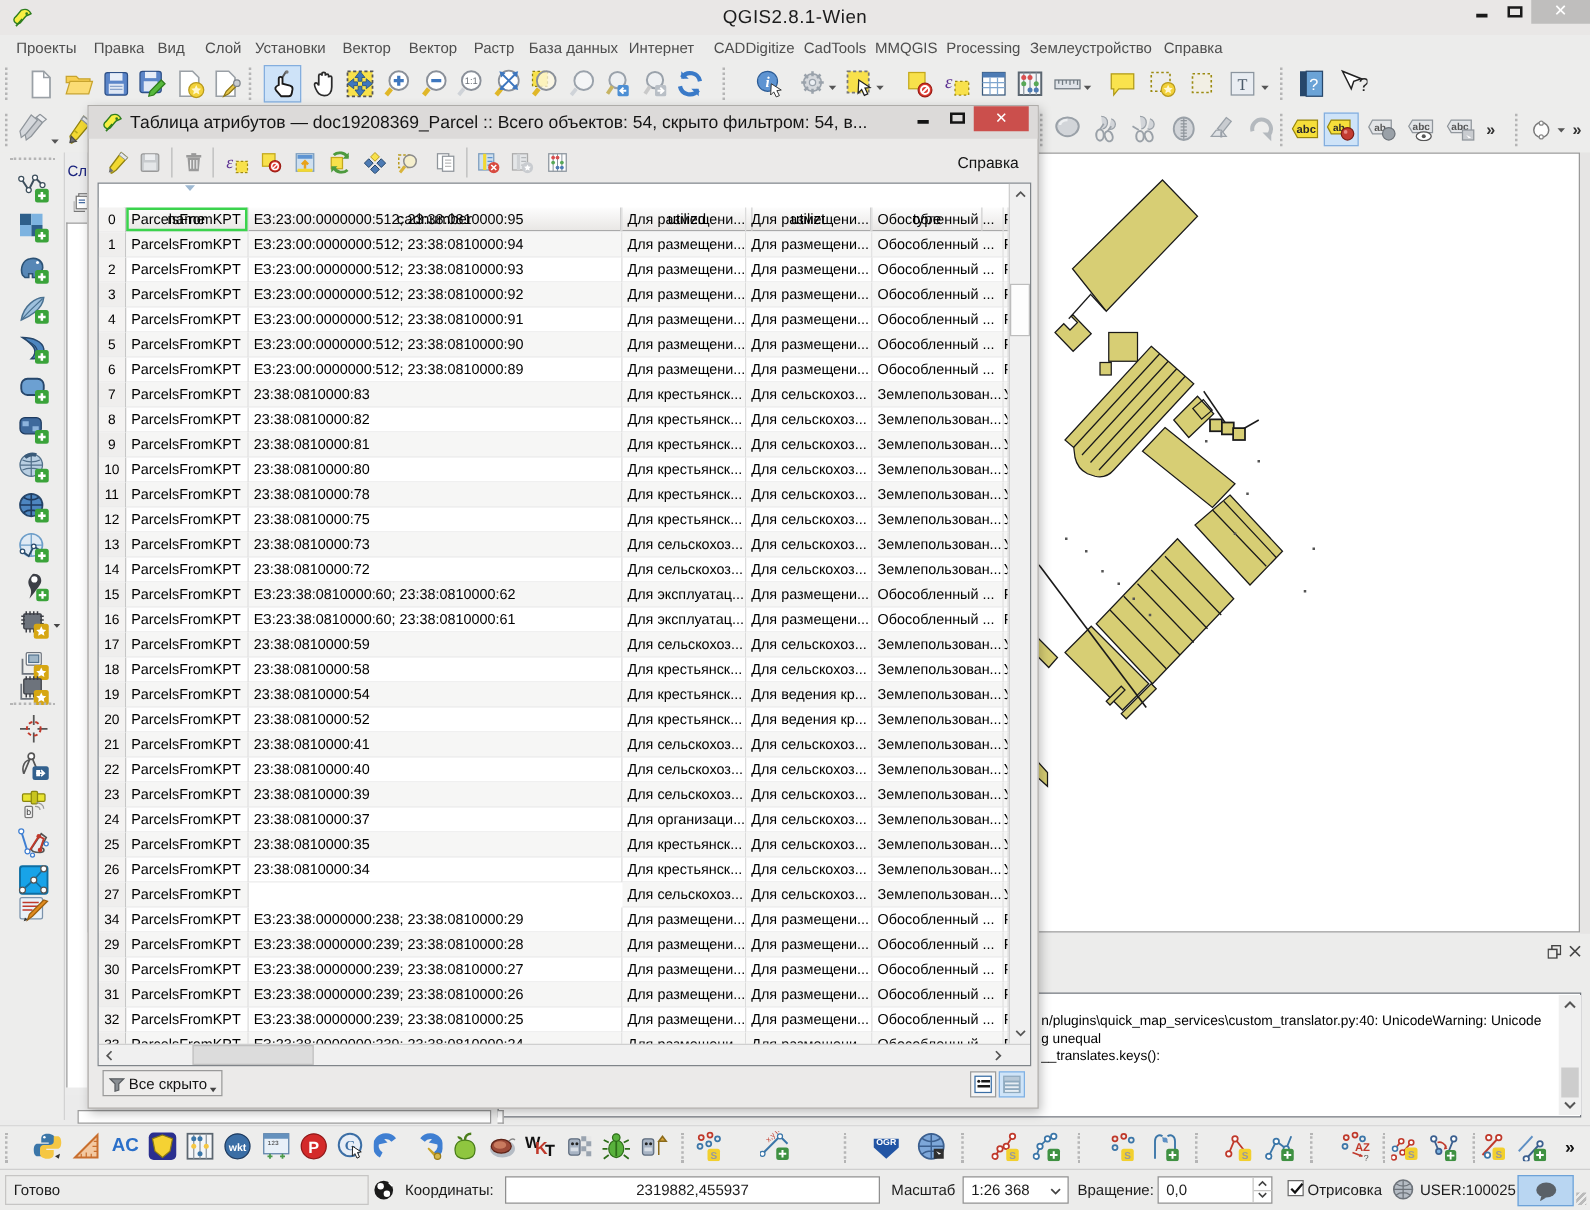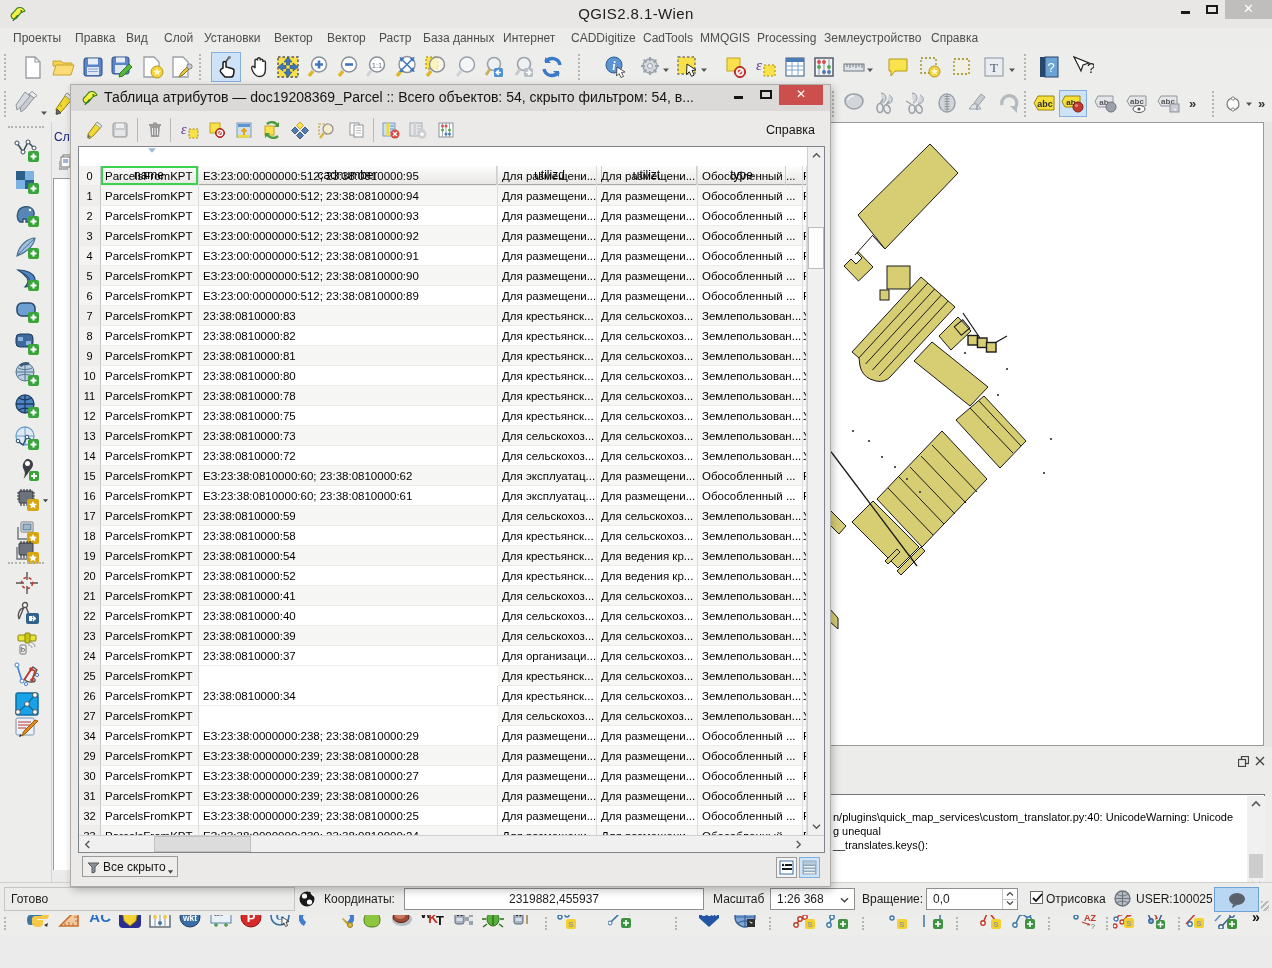--- a/index.html
+++ b/index.html
@@ -45,21 +45,21 @@
   #layers { left:52px; top:122px; width:18px; height:754px; background:#ececec; }
   #layers .white { position:absolute; left:1px; top:56px; width:17px; height:692px; background:#fff; border-top:1px solid #9a9a9a; border-left:1px solid #9a9a9a; }
   
   #map { left:70px; top:122px; width:1194px; height:624px; background:#fff; border:1px solid #9a9a9a; }
   #rightstrip { left:1264px; top:122px; width:8px; height:778px; background:#e6e5e4; }
   
   #logdock { left:395px; top:747px; width:877px; height:153px; background:#ececeb; }
   
   #tb3 { left:0; top:900px; width:1272px; height:35px; background:#ededec; border-top:1px solid #d8d8d8; }
   
-  #statusbar { left:0; top:882px; width:1272px; height:33px; background:#ececeb; border-top:1px solid #cfcfcf; font-size:12px; color:#1c1c1c; }
+  #statusbar { left:0; top:935px; width:1272px; height:33px; background:#ececeb; border-top:1px solid #cfcfcf; font-size:12px; color:#1c1c1c; }
   
   #dlg { left:70px; top:84px; width:761px; height:803px; background:#ebeae9; border:1px solid #aeaca9; box-shadow:2px 3px 8px rgba(0,0,0,0.25); }
 </style>
 </head>
 <body>
 <div class="abs" id="titlebar">
   <svg class="abs" style="left:10px;top:6px;width:17px;height:17px" viewBox="0 0 24 24">
       <path d="M10 3c5-2 9 0 11 4-3 2-5 1-7 4l-4 5c-2 3-5 3-7 1s-2-5 1-7z" fill="#f7ef42" stroke="#2e7d1e" stroke-width="1.6"></path>
       <circle cx="16" cy="7" r="1.5" fill="#2e7d1e"></circle>
       <path d="M4 21l7-8" stroke="#2e7d1e" stroke-width="2"></path>
@@ -1193,20 +1193,21 @@
         <i class="c1">ParcelsFromKPT</i>
         <i class="c2">23:38:0810000:37</i>
         <i class="c3">Для организаци...</i>
         <i class="c4">Для сельскохоз...</i>
         <i class="c5">Землепользован...</i>
         <i class="c6">У</i>
       </div>
 <div class="r alt" style="top:519px">
         <b>25</b>
         <i class="c1">ParcelsFromKPT</i>
+        <i class="c2">23:38:0810000:35</i>
         <i class="c3">Для крестьянск...</i>
         <i class="c4">Для сельскохоз...</i>
         <i class="c5">Землепользован...</i>
         <i class="c6">У</i>
       </div>
 <div class="r" style="top:539px">
         <b>26</b>
         <i class="c1">ParcelsFromKPT</i>
         <i class="c2">23:38:0810000:34</i>
         <i class="c3">Для крестьянск...</i>

